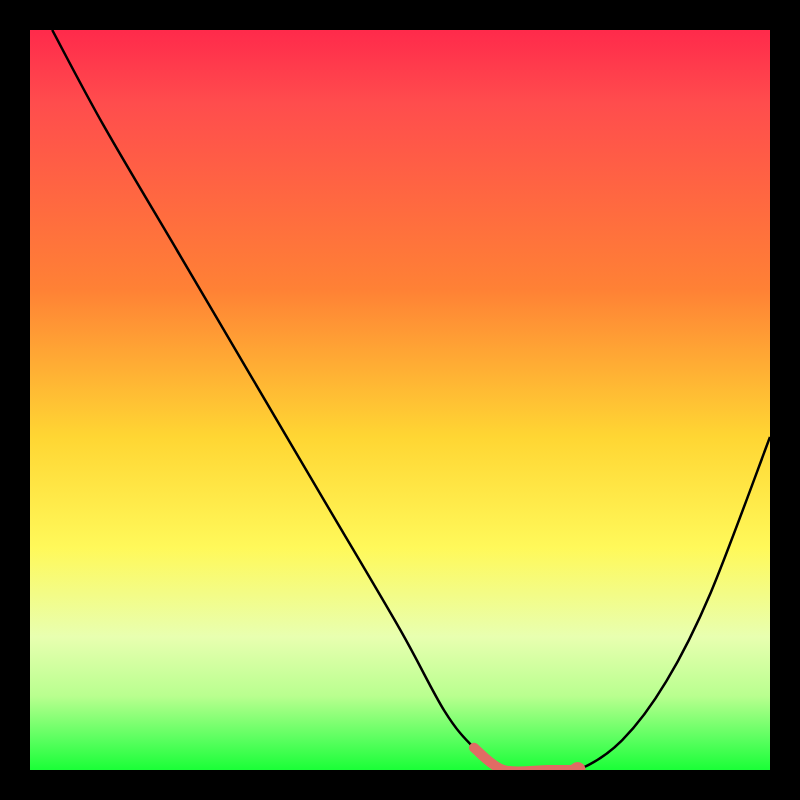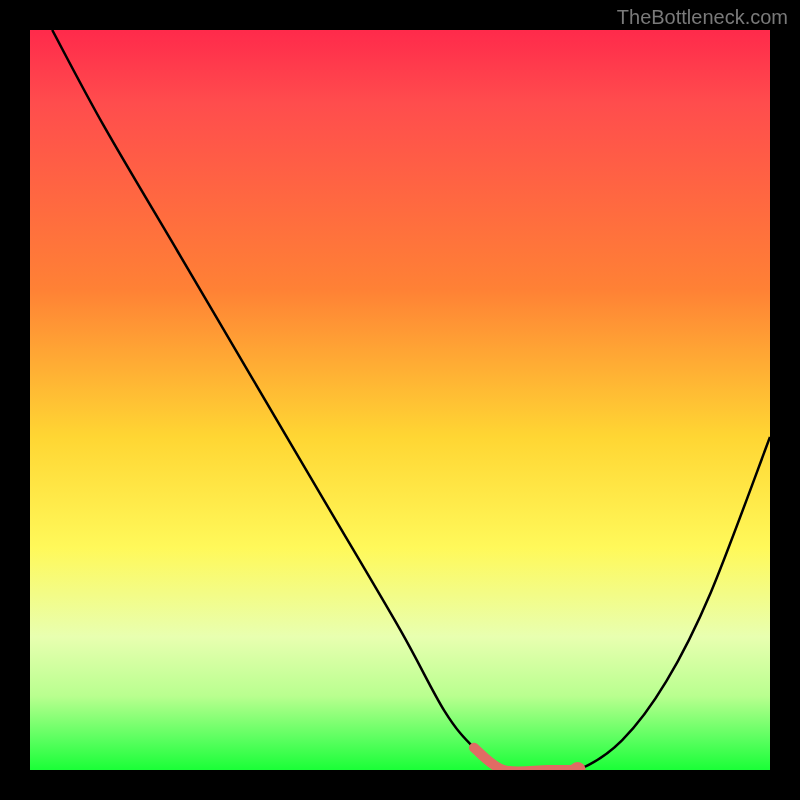--- a/index.html
+++ b/index.html
@@ -47,21 +47,20 @@
     left: 0;
     top: 0;
     width: 740px;
     height: 740px;
   }
 </style>
 </head>
 <body>
 
 <div class="container">
-  <div class="watermark">TheBottleneck.com</div>
   <div class="plot-area">
     <svg class="curve-svg" viewBox="0 0 740 740" preserveAspectRatio="none">
       <path id="main-curve-path" fill="none" stroke="#000" stroke-width="2.5" d="M 22.2 0 C 30.833333333333332 16.033333333333342, 53.03333333333333 59.200000000000045, 74 96.20000000000005 C 94.96666666666667 133.20000000000005, 123.33333333333333 180.0666666666667, 148 222 C 172.66666666666666 263.93333333333334, 197.33333333333334 305.8666666666666, 222 347.79999999999995 C 246.66666666666666 389.7333333333333, 271.3333333333333 431.6666666666667, 296 473.6 C 320.6666666666667 515.5333333333333, 350.26666666666665 564.8666666666667, 370 599.4 C 389.73333333333335 633.9333333333333, 402.0666666666667 661.0666666666666, 414.40000000000003 680.8 C 426.73333333333335 700.5333333333333, 434.1333333333333 707.9333333333333, 444 717.8 C 453.8666666666667 727.6666666666666, 461.2666666666667 736.3, 473.6 740 C 485.93333333333334 743.7, 505.6666666666667 740, 518 740 C 530.3333333333334 740, 535.2666666666667 744.9333333333334, 547.6 740 C 559.9333333333334 735.0666666666666, 577.2 725.1999999999999, 592 710.4 C 606.8 695.6, 621.5999999999999 675.8666666666667, 636.4 651.2 C 651.2 626.5333333333334, 663.5333333333334 603.1, 680.8000000000001 562.4 C 698.0666666666667 521.6999999999999, 730.1333333333333 432.9, 740 407"></path>
       <path id="highlight-path" fill="none" stroke="#e06c64" stroke-width="10" stroke-linecap="round" d="M 444 717.8 C 448.93333333333334 721.5, 461.2666666666667 736.3, 473.6 740 C 485.93333333333334 743.7, 505.6666666666667 740, 518 740 C 530.3333333333334 740, 542.6666666666667 740, 547.6 740"></path>
       <circle id="highlight-dot" r="8" fill="#e06c64" cx="547.6" cy="740"></circle>
     </svg>
   </div>
 </div>
 
 </body></html>

